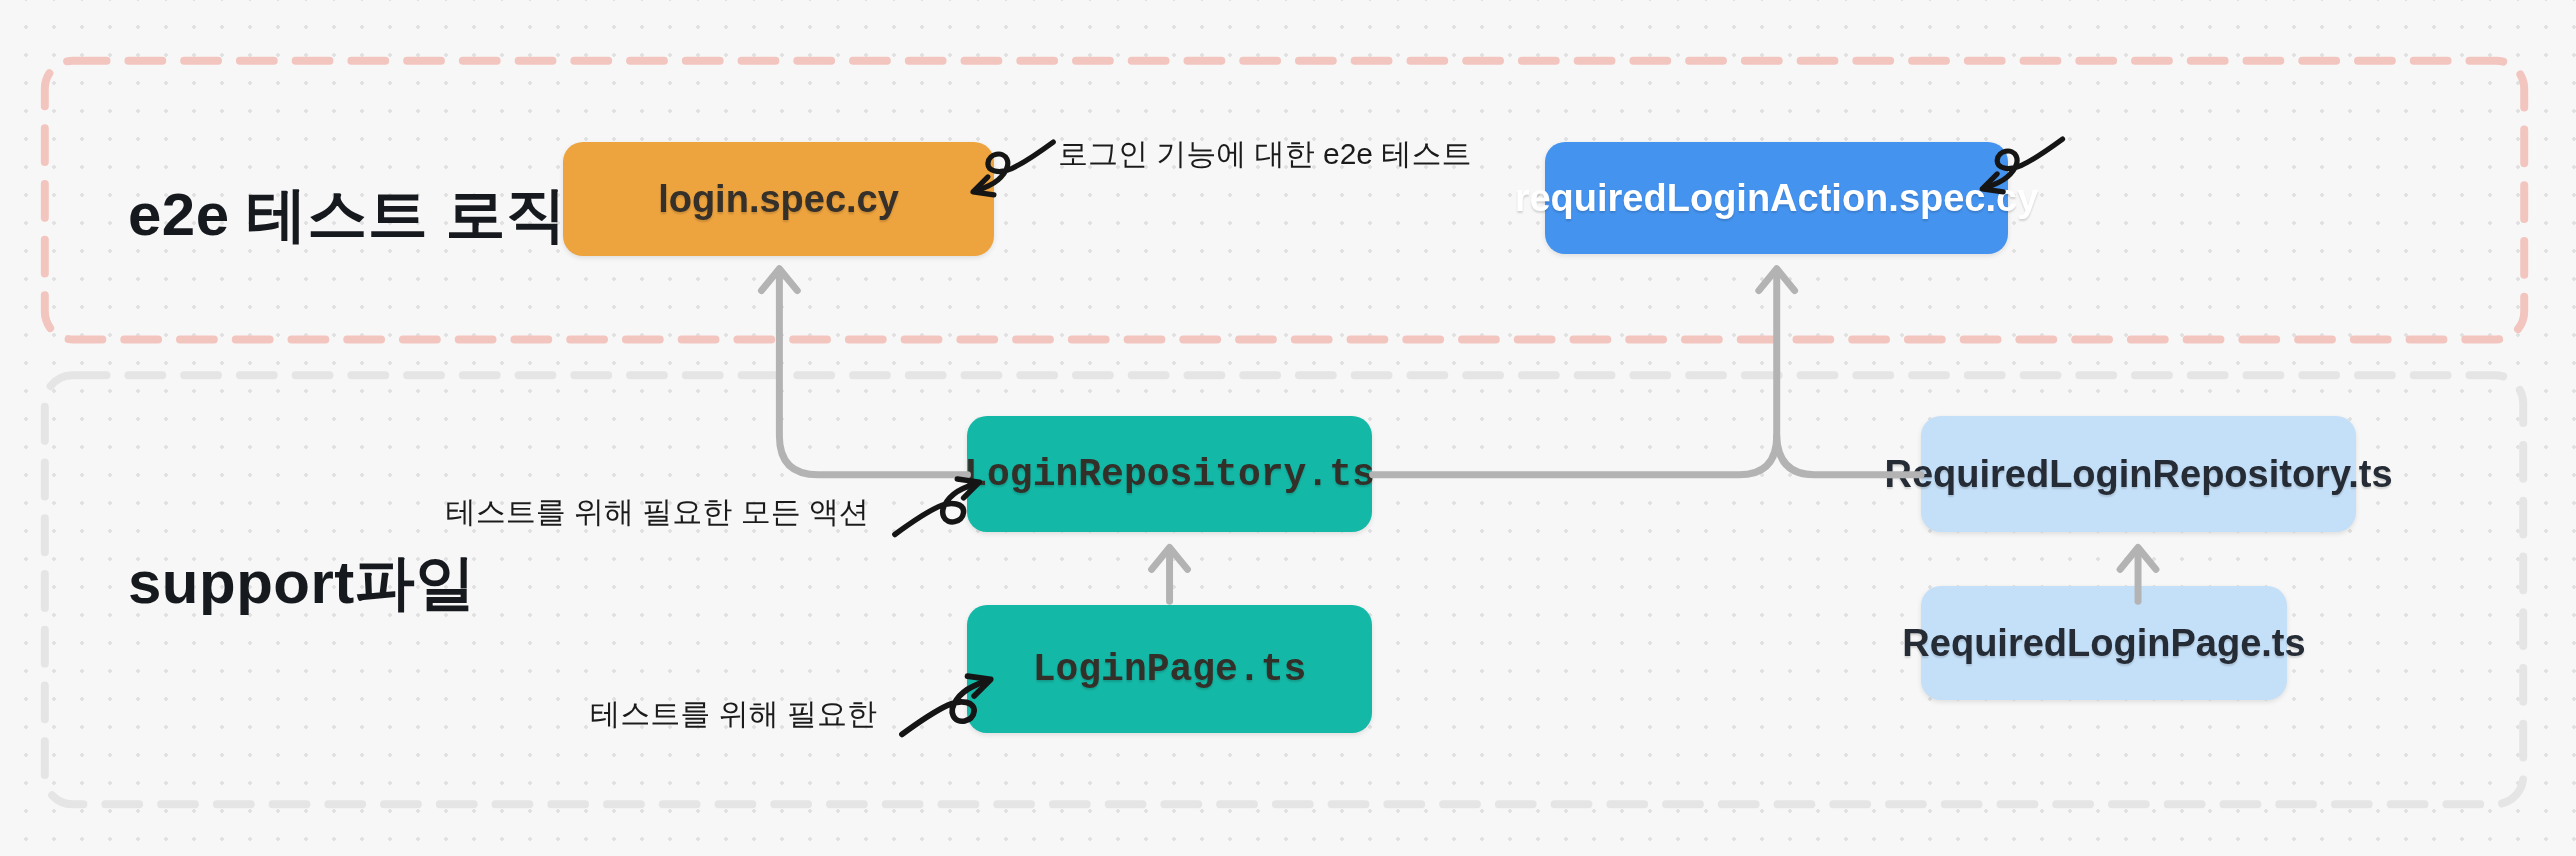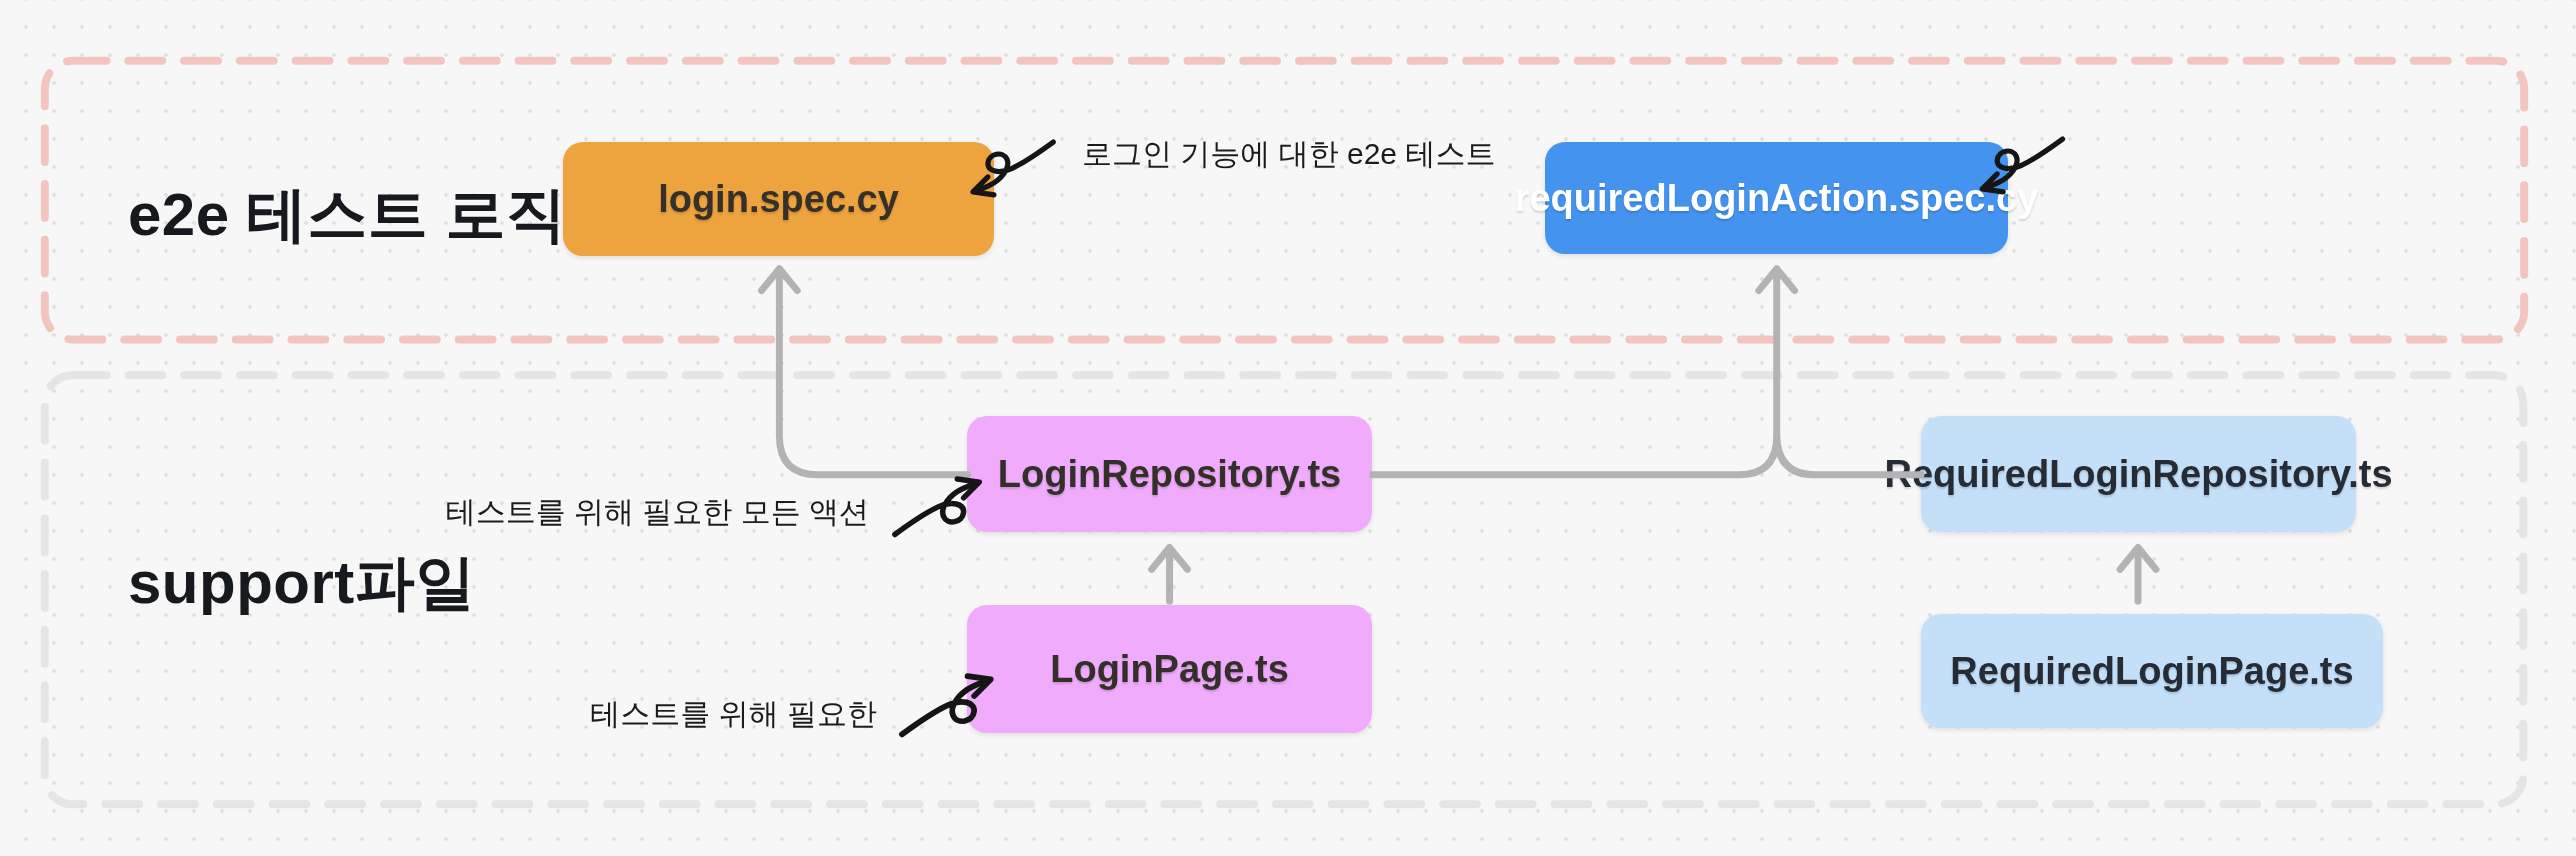--- a/index.html
+++ b/index.html
@@ -26,37 +26,37 @@
   
   .node{
     position:absolute;z-index:2;border-radius:20px;
     display:flex;align-items:center;justify-content:center;
     font-size:38px;font-weight:700;white-space:nowrap;
     box-shadow:0 2px 5px rgba(0,0,0,0.10);
     text-shadow:0 2px 2px rgba(0,0,0,0.15);
   }
   .node.orange{background:#eda33e;color:#35302a;}
   .node.blue{background:#4493ef;color:#ffffff;}
-  .node.tan{background:#f0abfc;color:#33302a;}
+  .node.tan{background:#14b8a6;color:#33302a;font-family:Liberation Mono, monospace;}
   .node.lightblue{background:#c4dff8;color:#262c35;}
   #n-login-spec{left:563px;top:142px;width:431px;height:114px;}
   #n-required-spec{left:1545px;top:142px;width:463px;height:112px;}
   #n-login-repo{left:967px;top:416px;width:405px;height:116px;}
   #n-login-page{left:967px;top:605px;width:405px;height:128px;}
   #n-required-repo{left:1921px;top:416px;width:435px;height:116px;}
-  #n-required-page{left:1921px;top:614px;width:462px;height:114px;}
+  #n-required-page{left:1921px;top:586px;width:366px;height:114px;}
 
   
   .note{
     position:absolute;z-index:3;
     font-size:30px;font-weight:500;color:#1b1b1b;line-height:43px;
     white-space:nowrap;
   }
   .note.right{text-align:right;}
-  #note-login{left:1058px;top:132px;margin-left:24px;}
+  #note-login{left:1058px;top:132px;}
   #note-required{left:2069px;top:136px;}
   #note-repo{right:1707px;top:490px;}
   #note-page{right:1699px;top:692px;text-align:right;}
 </style>
 </head>
 <body>
 
 <div class="node orange" id="n-login-spec">
   <span>login.spec.cy</span>
 </div>

